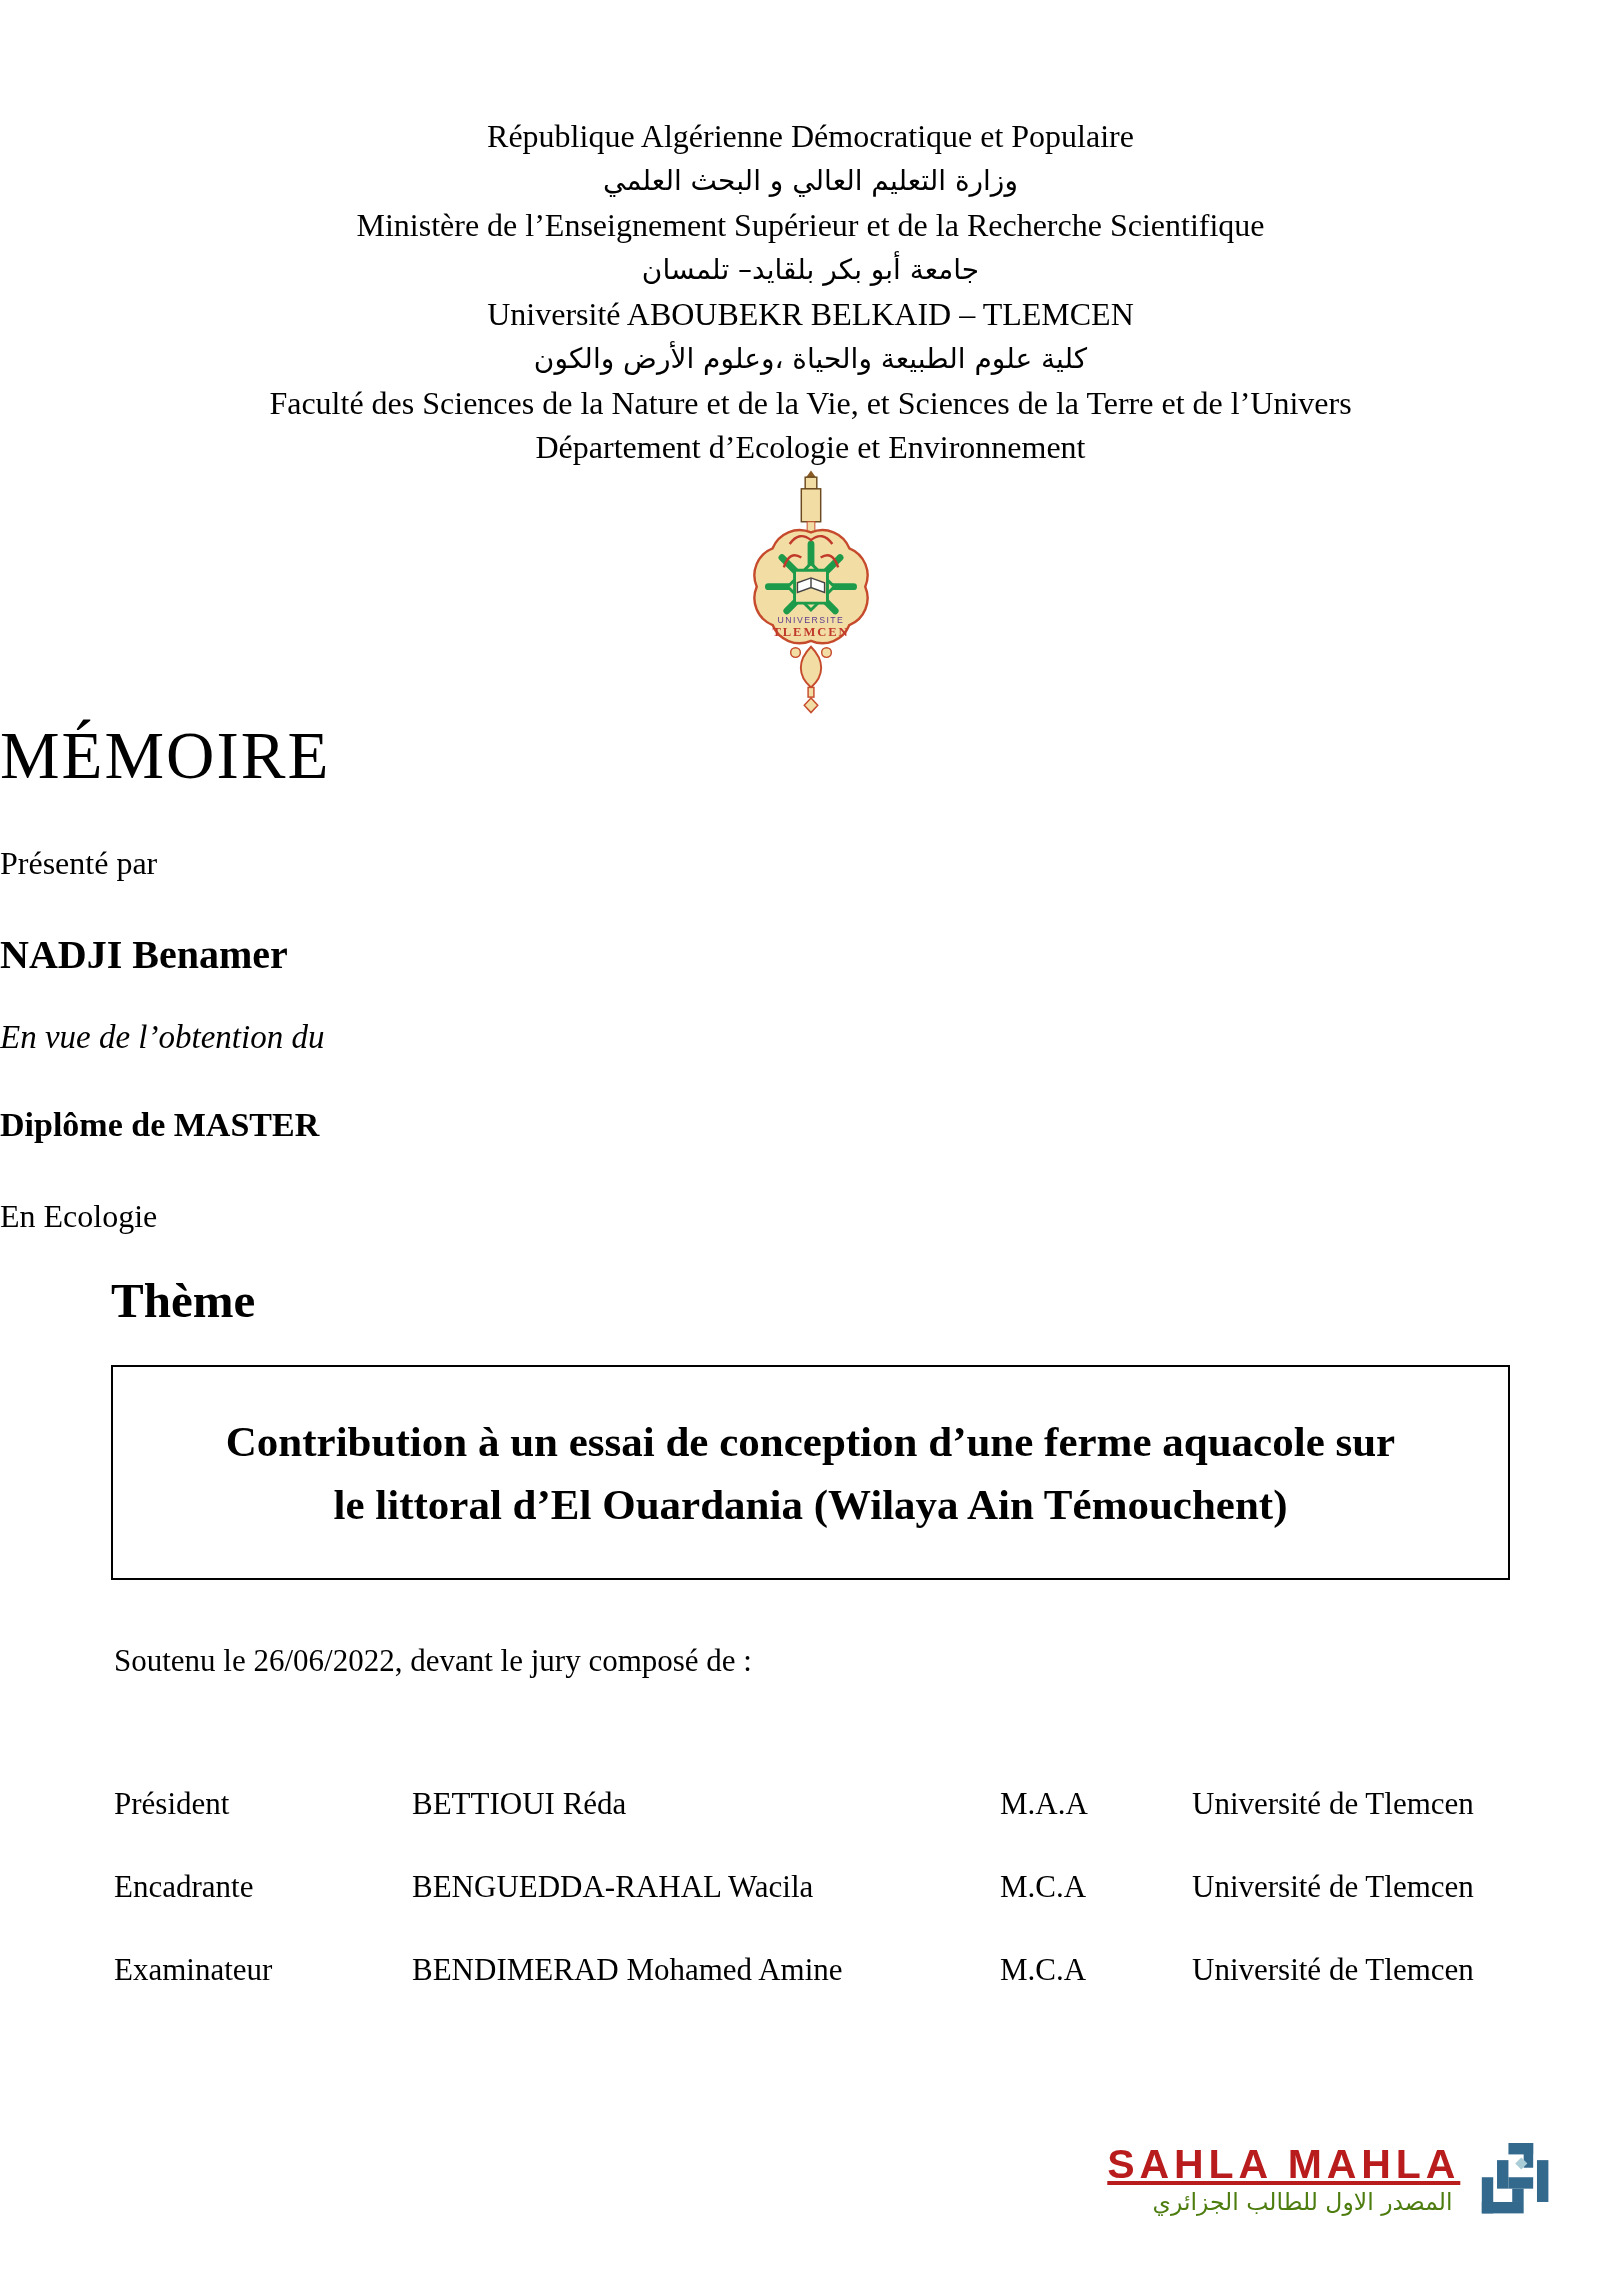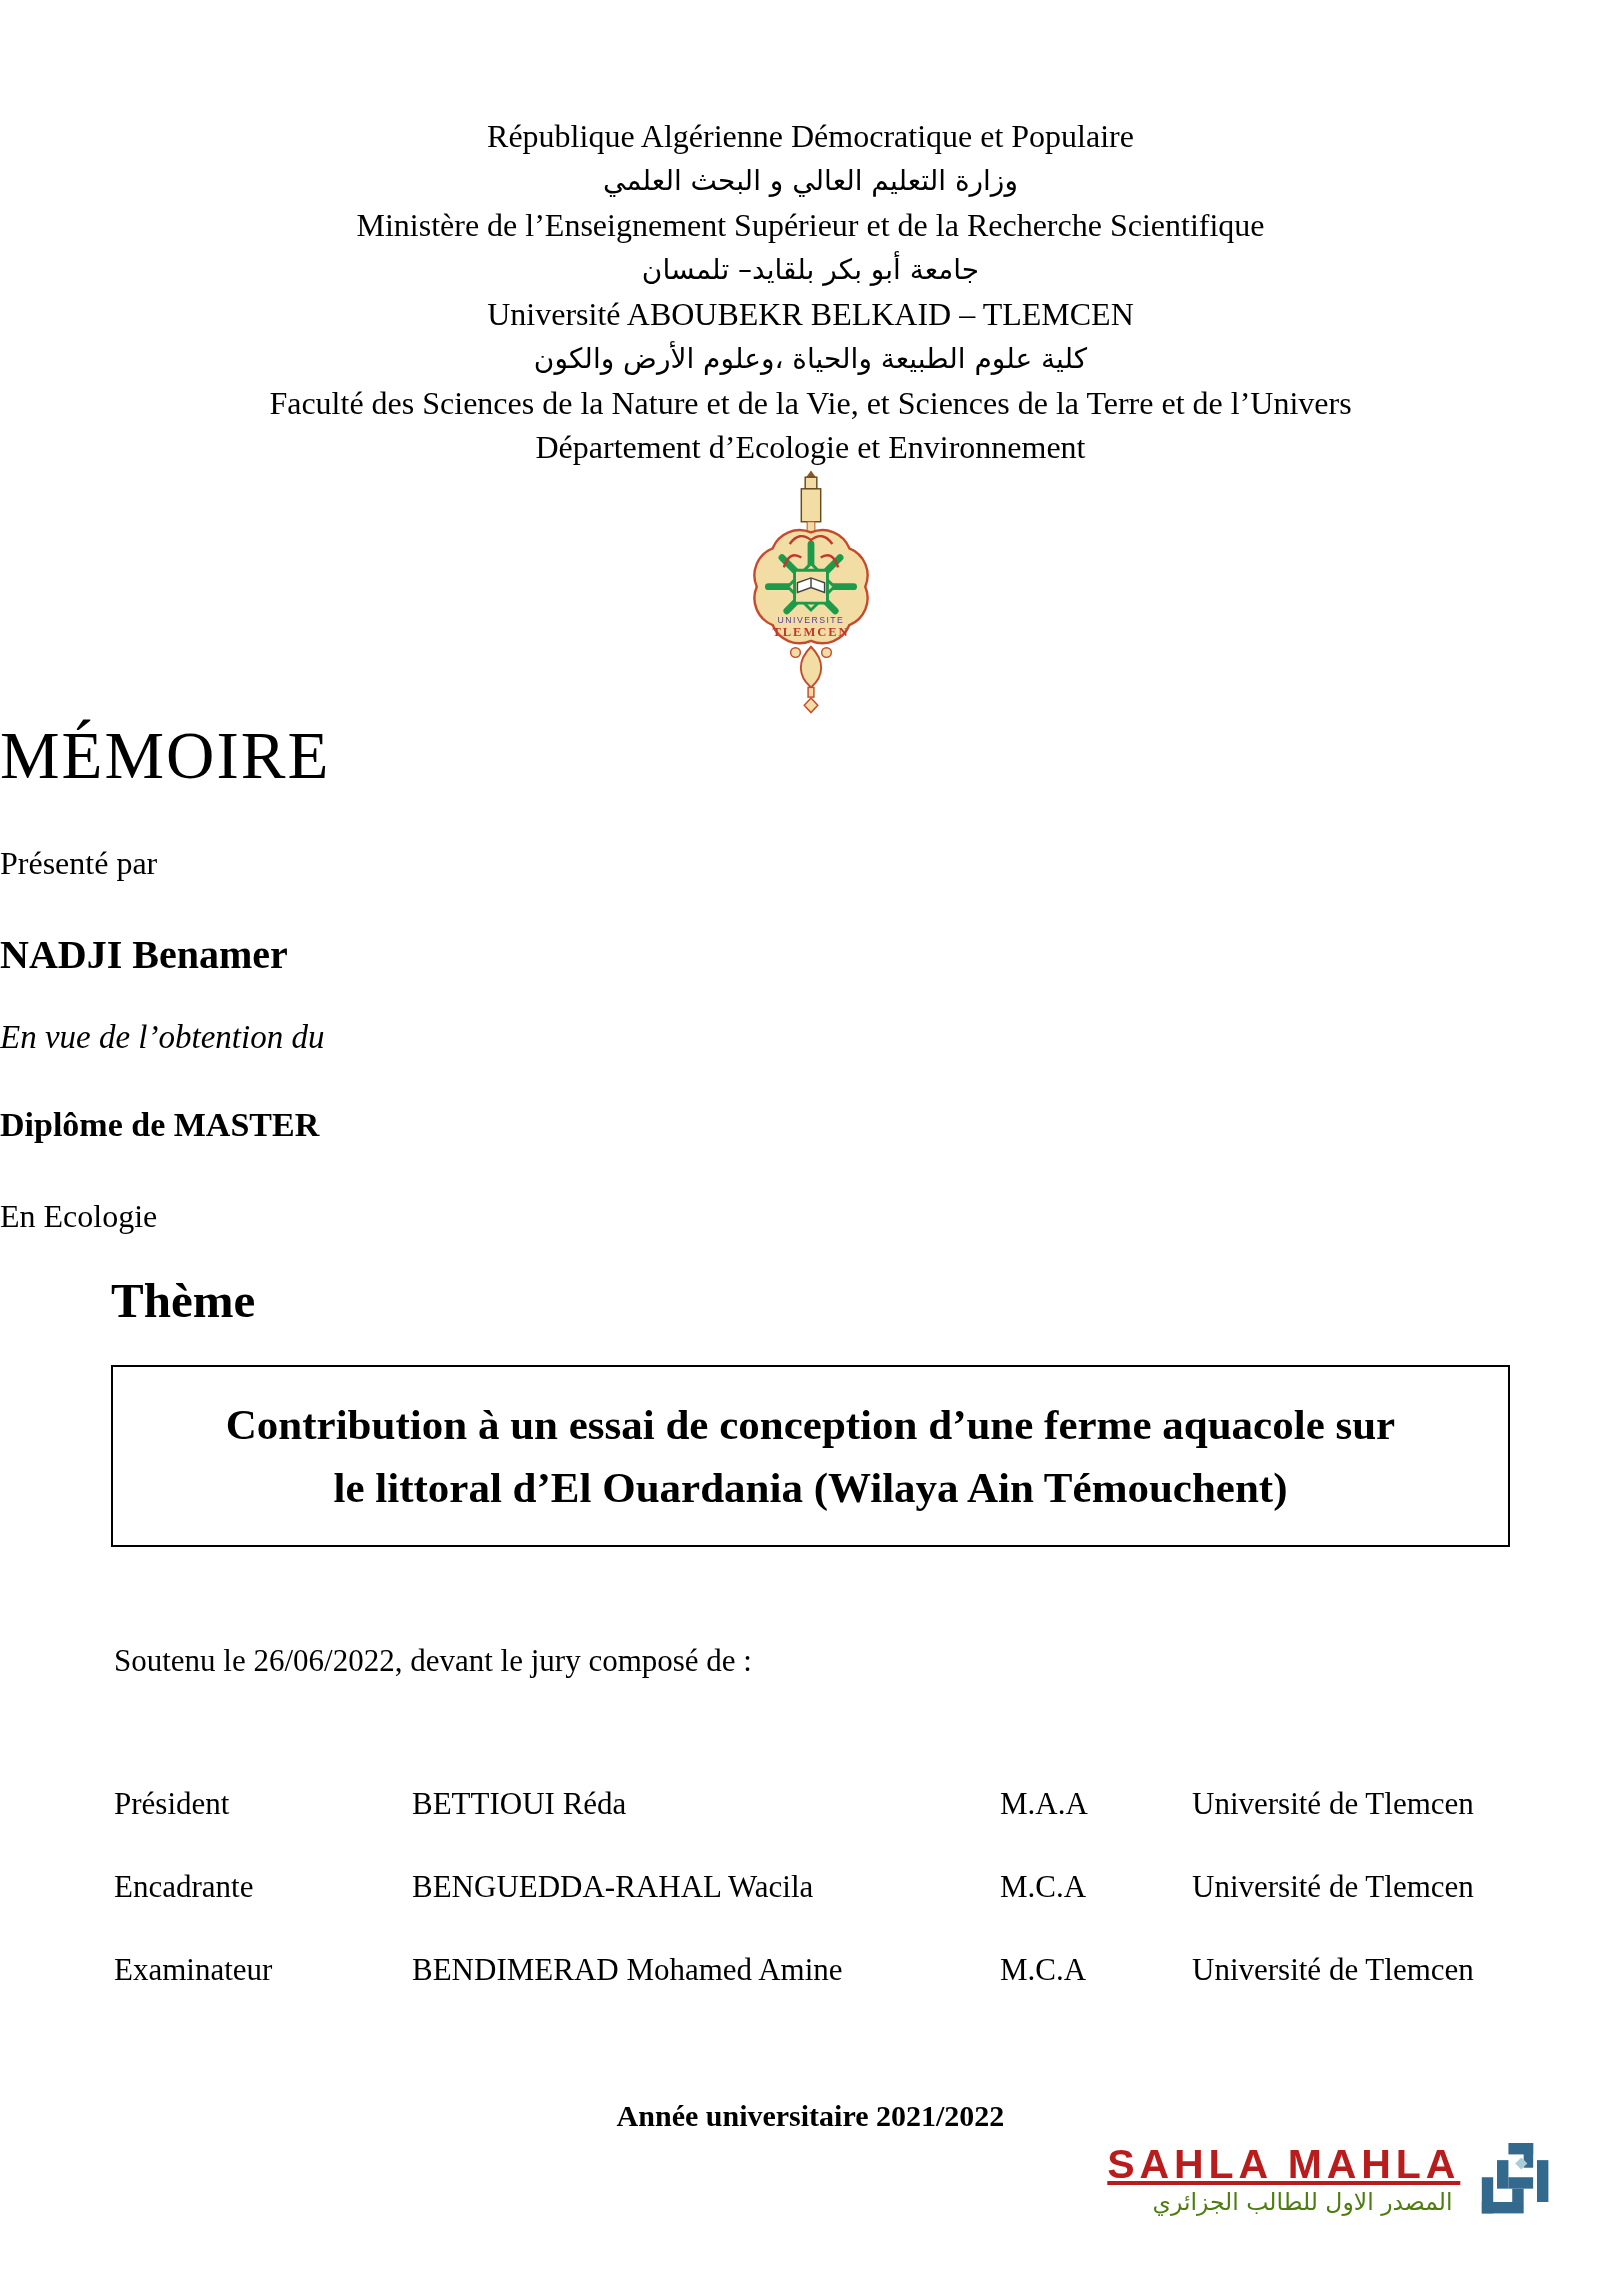--- a/index.html
+++ b/index.html
@@ -38,21 +38,21 @@
   .author{top:931px; font-size:40px; font-weight:bold;}
   .purpose{top:1019px; font-size:33px; font-style:italic;}
   .degree{top:1106px; font-size:34px; font-weight:bold;}
   .specialty{top:1198px; font-size:32px;}
   .theme-label{
     position:absolute; left:111px; top:1272px;
     font-size:49px; font-weight:bold;
   }
   .title-box{
     position:absolute; left:111px; right:111px;
-    top:1365px; height:182px;
+    top:1365px; height:215px;
     border:2.9px solid #000;
     box-sizing:border-box;
     display:flex; flex-direction:column;
     justify-content:center; align-items:center;
     text-align:center;
   }
   .title-box .tline{
     font-size:43px; font-weight:bold; line-height:63px;
   }
   
@@ -180,21 +180,20 @@
       <div>Université de Tlemcen</div>
     </div>
     <div class="jury-row">
       <div>Examinateur</div>
       <div>BENDIMERAD Mohamed Amine</div>
       <div>M.C.A</div>
       <div>Université de Tlemcen</div>
     </div>
   </div>
 
-  <div class="annee">Année universitaire 2021/2022</div>
 
   <div class="watermark">
     <div class="wm-text">
       <div class="wm-brand" style="color:#b91c1c;text-decoration:underline;">SAHLA MAHLA</div>
       <div class="wm-tagline" style="color:#4d7c0f;">المصدر الاول للطالب الجزائري</div>
     </div>
     <svg width="86" height="78" viewBox="0 0 90 82">
       <g fill="#33698d">
         <rect x="36" y="0" width="26" height="12"></rect>
         <rect x="52" y="0" width="10" height="26"></rect>

